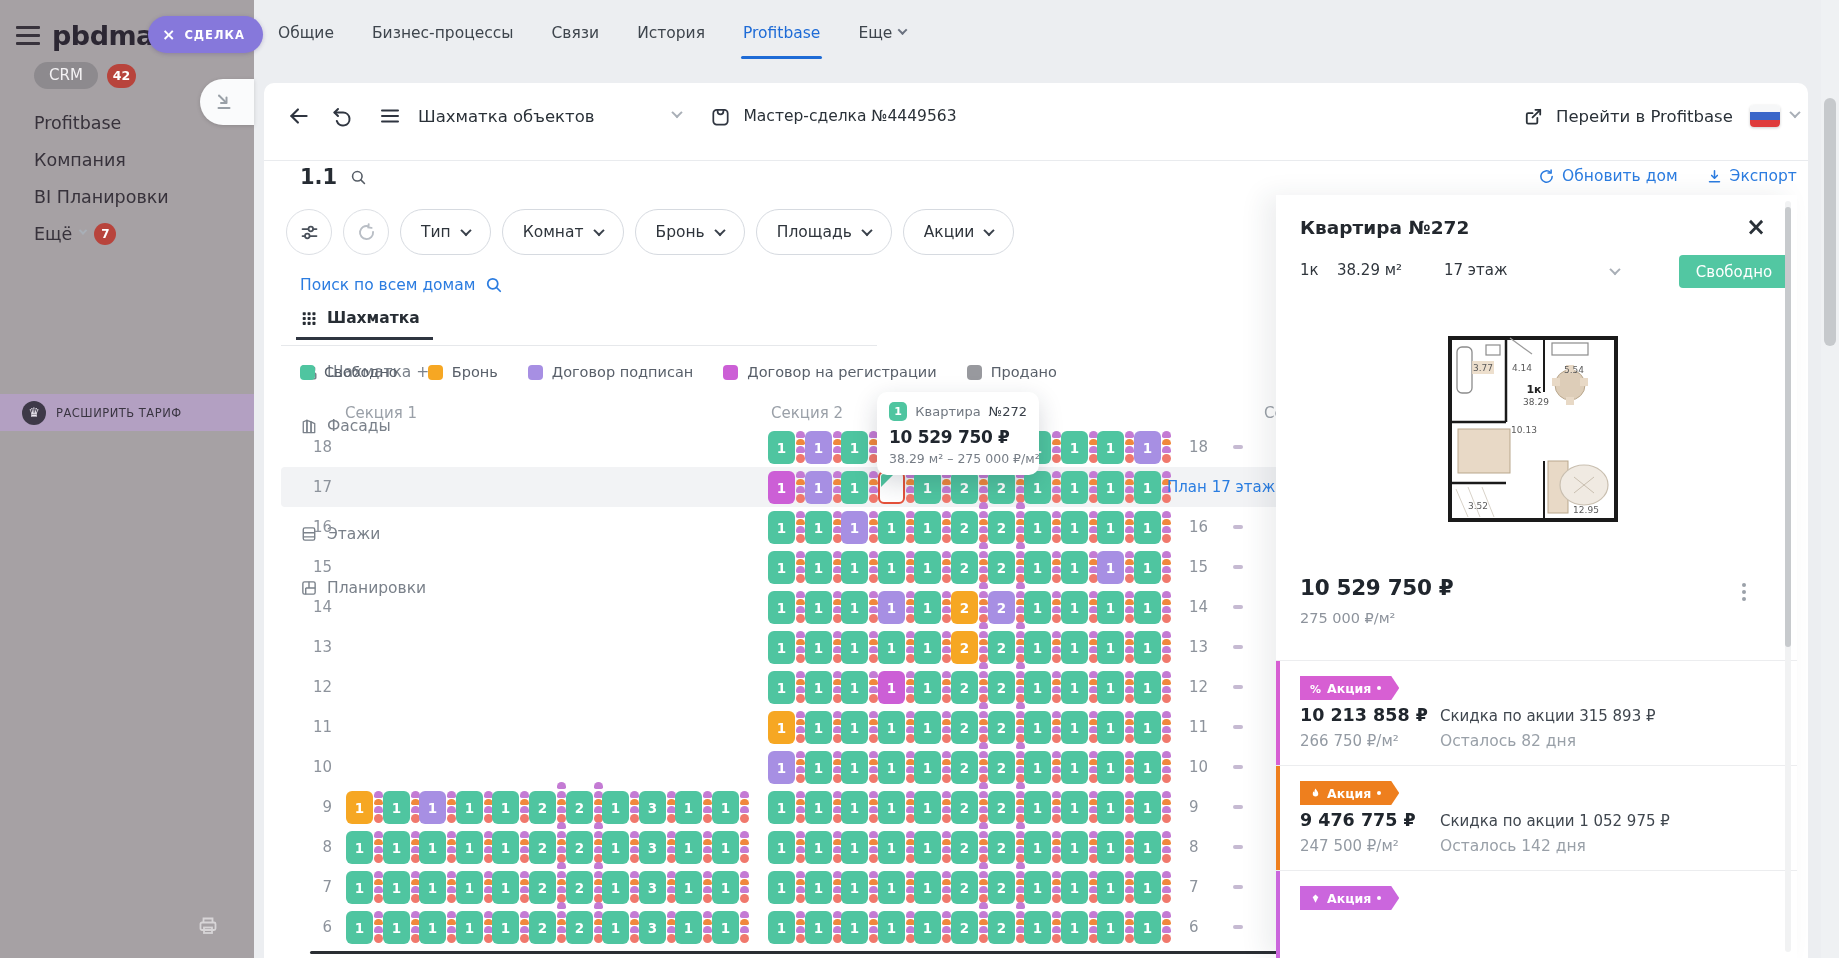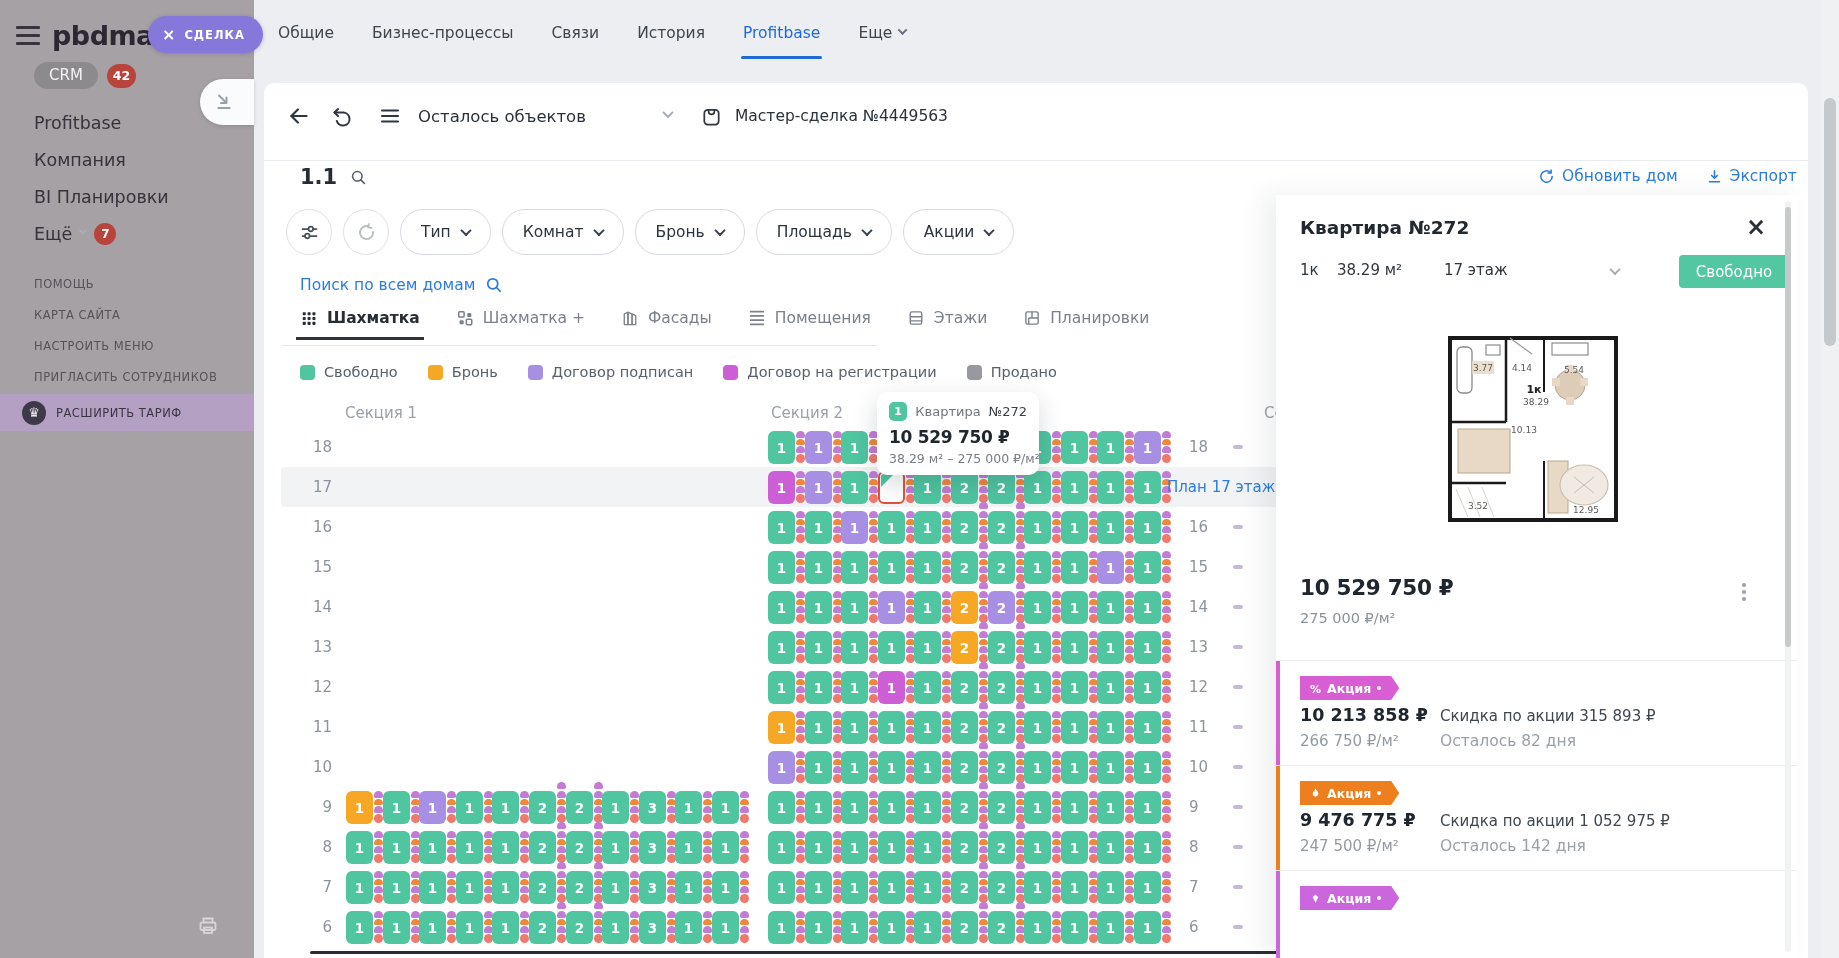--- a/index.html
+++ b/index.html
@@ -49,21 +49,21 @@
   .house-row { position:absolute; left:36px; top:82px; display:flex; align-items:center; gap:12px; }
   .house-title { font-size:21px; font-weight:bold; color:#262C33; }
   .house-actions { position:absolute; left:1274px; top:84px; display:flex; gap:28px; }
   .blue-link { display:flex; align-items:center; gap:7px; color:#2B7CE0; font-size:15.5px; cursor:pointer; }
   .filter-row { position:absolute; left:22px; top:126px; display:flex; align-items:center; gap:11px; }
   .round-btn { width:46px; height:46px; border:1px solid #DCDFE4; border-radius:50%; display:flex; align-items:center; justify-content:center; background:#fff; }
   .pill { height:46px; border:1px solid #D6DAE0; border-radius:23px; background:#fff; display:flex; align-items:center; gap:11px; padding:0 20px; font-size:15.5px; color:#2E343B; cursor:pointer; }
   .chev { width:8px; height:8px; border-right:2px solid #3A414B; border-bottom:2px solid #3A414B; transform:rotate(45deg) translate(-1px,-1px); display:inline-block; }
   .chev.gray { border-color:#A9AFB7; }
   .search-all { position:absolute; left:36px; top:192px; display:flex; align-items:center; gap:9px; color:#2B7CE0; font-size:15.5px; cursor:pointer; }
-  .view-tabs { position:absolute; left:36px; top:226px; display:flex; gap:36px; }
+  .view-tabs { position:absolute; left:36px; top:226px; display:flex; gap:36px;flex-direction:column; }
   .vtab { display:flex; align-items:center; gap:9px; font-size:15.5px; color:#7A818A; position:relative; cursor:pointer; }
   .vtab svg { flex:none; }
   .vtab.active { color:#272D34; font-weight:bold; }
   .vtab.active::after { content:""; position:absolute; left:-4px; right:-4px; bottom:-13px; height:3px; background:#2F3540; }
   .tabs-divider { position:absolute; left:17px; top:262px; width:596px; height:1px; background:#E6E8EB; }
   .legend { position:absolute; left:36px; top:281px; display:flex; gap:30px; }
   .lg-item { display:flex; align-items:center; gap:9px; font-size:14.5px; color:#59606A; }
   .lg-sq { width:15px; height:15px; border-radius:4px; }
 
   
@@ -154,26 +154,20 @@
         </div>
         <div class="item">
           <span>BI Планировки</span>
         </div>
         <div class="item">
           <span>Ещё</span>
           <span class="chev gray" style="width: 6px; height: 6px; margin-bottom: 3px;"></span>
           <span class="badge-red" style="min-width: 22px; height: 22px; font-size: 12px;">7</span>
         </div>
       </div>
-    <div class="sb-links" id="sb-links">
-        <div class="item">ПОМОЩЬ</div>
-        <div class="item">КАРТА САЙТА</div>
-        <div class="item">НАСТРОИТЬ МЕНЮ</div>
-        <div class="item">ПРИГЛАСИТЬ СОТРУДНИКОВ</div>
-      </div>
     <div class="upgrade">
       <span class="crown">♛</span>
       <span class="txt">РАСШИРИТЬ ТАРИФ</span>
     </div>
     <span class="printer">
       <svg width="24" height="24" viewBox="0 0 24 24" fill="none" stroke="#D8D5D7" stroke-width="1.8">
         <path d="M7.5 8.5V4.5h9v4"></path>
           <rect x="4.5" y="8.5" width="15" height="7.5" rx="1.5"></rect>
           <rect x="8" y="13.5" width="8" height="5.5"></rect>
       </svg>
@@ -226,31 +220,47 @@
         <svg width="24" height="24" viewBox="0 0 24 24" fill="none" stroke="#2F3540" stroke-width="2" stroke-linecap="round" stroke-linejoin="round">
             <path d="M4.5 8.5H13a6.5 6.5 0 1 1-6.2 8.4"></path>
             <path d="M8 5L4.5 8.5 8 12"></path>
           </svg>
       </span>
       <span style="margin-right:16px;">
         <svg width="24" height="24" viewBox="0 0 24 24" fill="none" stroke="#2F3540" stroke-width="2" stroke-linecap="round">
             <path d="M4 6.5h16M4 12h16M4 17.5h16"></path>
           </svg>
       </span>
-      <span class="tb-label">Осталось объектов</span>
+      <span class="tb-label">Шахматка объектов</span>
       <span class="chev gray" style="margin:0 0 4px 78px;"></span>
       <span style="margin:0 12px 0 28px;">
         <svg width="23" height="23" viewBox="0 0 24 24" fill="none" stroke="#2F3540" stroke-width="1.8" stroke-linejoin="round">
             <rect x="4.5" y="5" width="15" height="15.5" rx="3.5"></rect>
             <path d="M9 5v1.8a3 3 0 0 0 6 0V5"></path>
           </svg>
       </span>
       <span class="tb-label" style="font-size:15.5px;">Мастер-сделка №4449563</span>
     </div>
 
+    <div class="toolbar-right">
+      <span>
+        <svg width="23" height="23" viewBox="0 0 24 24" fill="none" stroke="#2A3138" stroke-width="1.9" stroke-linecap="round" stroke-linejoin="round">
+            <path d="M14 5h5v5"></path>
+            <path d="M19 5l-8 8"></path>
+            <path d="M16 13.5V18a1.5 1.5 0 0 1-1.5 1.5h-8A1.5 1.5 0 0 1 5 18v-8A1.5 1.5 0 0 1 6.5 8.5H11"></path>
+          </svg>
+      </span>
+      <span class="tb-label">Перейти в Profitbase</span>
+      <span class="flag" style="margin-left:6px;">
+          <i class="w"></i>
+          <i class="b"></i>
+          <i class="r"></i>
+        </span>
+      <span class="chev gray" style="margin-bottom:4px;"></span>
+    </div>
 
     <div class="divider1"></div>
 
     <div class="house-row">
       <span class="house-title">1.1</span>
       <span>
         <svg width="19" height="19" viewBox="0 0 24 24" fill="none" stroke="#565D66" stroke-width="2" stroke-linecap="round">
             <circle cx="10.5" cy="10.5" r="6"></circle>
             <path d="M15 15l4.5 4.5"></path>
           </svg>

